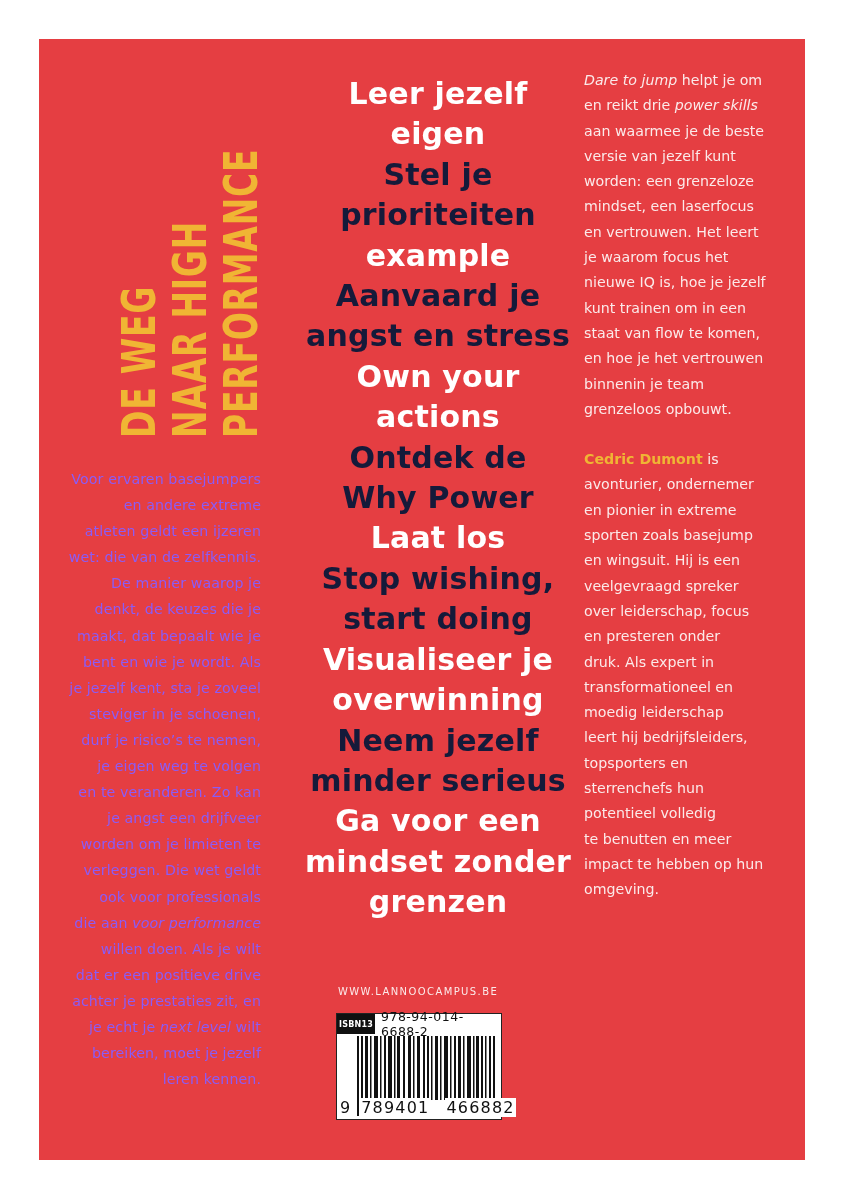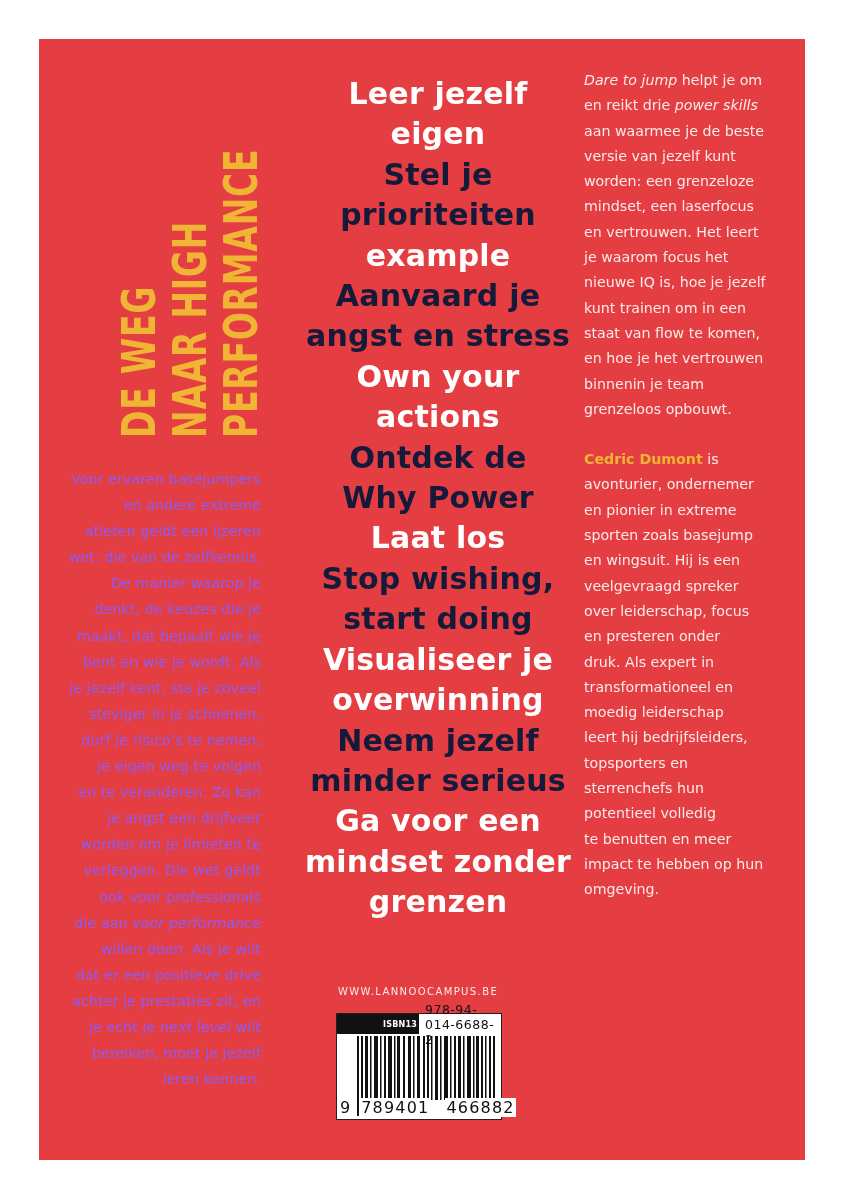--- a/index.html
+++ b/index.html
@@ -116,21 +116,20 @@
     }
     .isbn-label {
       background: #111;
       color: #fff;
       font-family: "DejaVu Sans", sans-serif;
       font-weight: bold;
       font-size: 8px;
       width: 38px;
       display: flex; align-items: center; justify-content: center;
       letter-spacing: 0.2px;
-      padding-left: 44px;
     }
     .isbn-value {
       flex: 1;
       font-family: "DejaVu Sans", sans-serif;
       font-size: 12.5px;
       color: #111;
       display: flex; align-items: center; padding-left: 6px;
       letter-spacing: 0.5px;
     }
     .bars {

